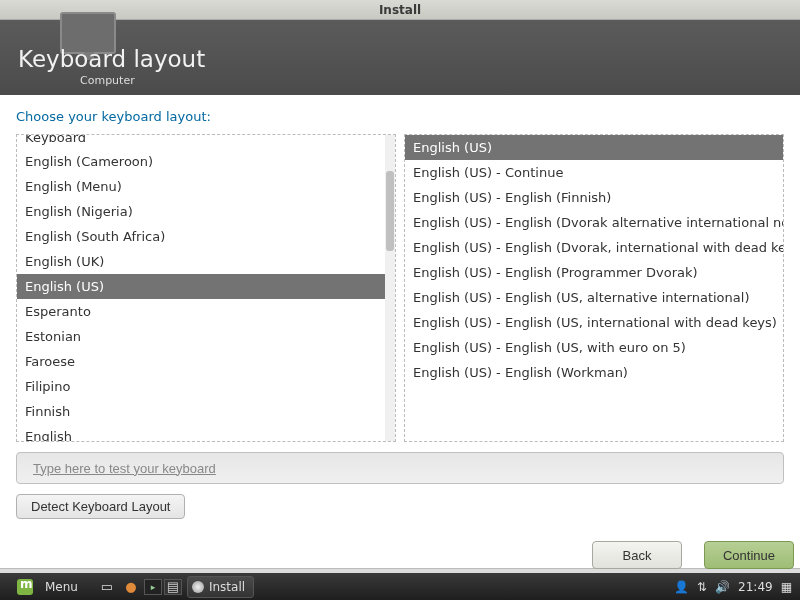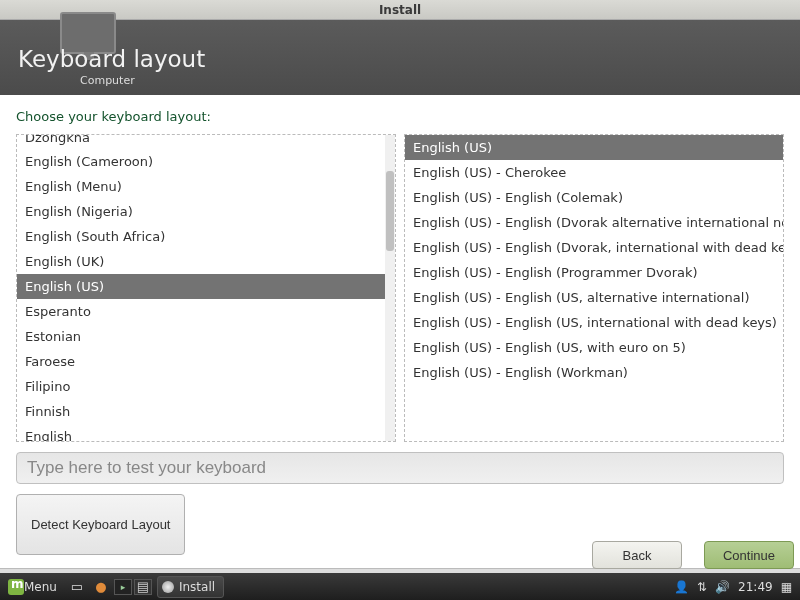--- a/index.html
+++ b/index.html
@@ -7,42 +7,42 @@
 
 .window-title { height: 20px; background: linear-gradient(#dadad5, #c9c9c4); text-align: center; line-height: 20px; font-weight: bold; color: #3a3a3a; font-size: 12px; border-bottom: 1px solid #aaa; }
 
 .header-band { height: 75px; background: linear-gradient(#5b5b5b, #4b4b4b); position: relative; color: #fff; }
 .monitor { position: absolute; left: 60px; top: -8px; width: 56px; height: 42px; background: #6d6d6d; border: 2px solid #8a8a8a; border-radius: 3px; }
 .monitor::after { content: ""; position: absolute; bottom: -8px; left: 22px; width: 10px; height: 8px; background: #7a7a7a; }
 .header-title { position: absolute; left: 18px; top: 26px; font-size: 23px; font-weight: 400; color: #f2f2f2; }
 .header-sub { position: absolute; left: 80px; top: 54px; font-size: 11px; color: #ddd; }
 
 .content { padding: 14px 16px 0 16px; height: 458px; }
-.prompt { color: #14532d; margin-bottom: 10px; }
+.prompt { color: #0369a1; margin-bottom: 10px; }
 
 .lists { display: flex; gap: 8px; height: 308px; }
 .list-box { flex: 1; border: 1px dashed #bbb; background: #fff; overflow: hidden; position: relative; }
 .list-inner { overflow: hidden; }
 .list-item { padding: 3px 8px; height: 25px; line-height: 19px; color: #333; cursor: pointer; white-space: nowrap; overflow: hidden; }
 .list-item.selected { background: #737373; color: #fff; }
 .list-item.cut-top { height: 14px; padding-top: 0; line-height: 6px; overflow: hidden; }
 .scrollbar { position: absolute; right: 0; top: 0; width: 10px; height: 100%; background: #f0f0f0; }
 .scroll-thumb { position: absolute; right: 1px; top: 36px; width: 8px; height: 80px; background: #c0c0c0; border-radius: 3px; }
 
-.test-input { width: 100%; height: 32px; margin-top: 10px; padding: 6px 10px; border: 1px solid #c0c0c0; background: linear-gradient(#e6e6e6,#f0f0f0); border-radius: 4px; color: #888; font-size: 17px; }
+.test-input { width: 100%; height: 32px; margin-top: 10px; padding: 6px 16px; border: 1px solid #c0c0c0; background: linear-gradient(#e6e6e6,#f0f0f0); border-radius: 4px; color: #888; font-size: 13px; text-decoration: underline; }
 .test-input::placeholder { color: #888; }
 
-.detect-btn { margin-top: 10px; padding: 22px 14px; background: linear-gradient(#f4f4f4,#e4e4e4); border: 1px solid #b0b0b0; border-radius: 4px; font-size: 13px; color: #333; cursor: pointer; }
+.detect-btn { margin-top: 10px; padding: 4px 14px; background: linear-gradient(#f4f4f4,#e4e4e4); border: 1px solid #b0b0b0; border-radius: 4px; font-size: 13px; color: #333; cursor: pointer; }
 
 .nav-bar { position: absolute; bottom: 27px; right: 6px; height: 36px; display: flex; gap: 22px; align-items: center; }
 .nav-btn { width: 90px; height: 28px; border: 1px solid #a8a8a0; border-radius: 4px; background: linear-gradient(#f4f4f0,#e2e2dc); font-size: 13px; color: #333; cursor: pointer; }
 .nav-btn.primary { background: linear-gradient(#b6cf95,#9fbd75); border-color: #7d9a54; }
 
 .taskbar { position: absolute; bottom: 0; left: 0; right: 0; height: 27px; background: linear-gradient(#3a3a3a,#1e1e1e); display: flex; align-items: center; color: #ddd; font-size: 12px; }
-.tb-menu { display: flex; align-items: center; padding: 0 8px; height: 100%; gap: 0; justify-content: space-between; }
+.tb-menu { display: flex; align-items: center; padding: 0 17px; height: 100%; gap: 12px; justify-content: space-between; }
 .mint-logo { width: 16px; height: 16px; background: #7fb542; border-radius: 3px; position: relative; }
 .mint-logo::after { content:"m"; position:absolute; left:3px; top:-2px; color:#fff; font-size:12px; font-weight:bold; }
 .tb-icon { width: 22px; height: 20px; margin: 0 1px; display: flex; align-items: center; justify-content: center; font-size: 13px; }
 .tb-app { display: flex; align-items: center; height: 22px; padding: 0 8px 0 4px; margin-left: 4px; background: linear-gradient(#4a4a4a,#333); border: 1px solid #555; border-radius: 3px; gap: 5px; }
 .tb-app .disc { width:12px; height:12px; border-radius:50%; background: radial-gradient(#eee,#999); }
 .tb-right { margin-left: auto; display: flex; align-items: center; gap: 8px; padding-right: 8px; }
 .border-top { position: absolute; left:0; right:0; bottom:27px; height:5px; background: #dddddd; border-top:1px solid #bbb;}
 </style>
 </head>
 <body>
@@ -54,43 +54,43 @@
   <div class="header-title">Keyboard layout</div>
   <div class="header-sub">Computer</div>
 </div>
 
 <div class="content">
   <div class="prompt">Choose your keyboard layout:</div>
 
   <div class="lists">
     <div class="list-box">
       <div class="list-inner" id="left-list">
-          <div class="list-item cut-top">Dzongkha</div>
+          <div class="list-item cut-top">Keyboard</div>
           <div class="list-item">English (Cameroon)</div>
           <div class="list-item">English (Menu)</div>
           <div class="list-item">English (Nigeria)</div>
           <div class="list-item">English (South Africa)</div>
           <div class="list-item">English (UK)</div>
           <div class="list-item selected">English (US)</div>
           <div class="list-item">Esperanto</div>
           <div class="list-item">Estonian</div>
           <div class="list-item">Faroese</div>
           <div class="list-item">Filipino</div>
           <div class="list-item">Finnish</div>
           <div class="list-item">English</div>
         </div>
       <div class="scrollbar">
           <div class="scroll-thumb"></div>
         </div>
     </div>
     <div class="list-box">
       <div class="list-inner" id="right-list">
           <div class="list-item selected">English (US)</div>
-          <div class="list-item">English (US) - Cherokee</div>
-          <div class="list-item">English (US) - English (Colemak)</div>
+          <div class="list-item">English (US) - Continue</div>
+          <div class="list-item">English (US) - English (Finnish)</div>
           <div class="list-item">English (US) - English (Dvorak alternative international no dead keys)</div>
           <div class="list-item">English (US) - English (Dvorak, international with dead keys)</div>
           <div class="list-item">English (US) - English (Programmer Dvorak)</div>
           <div class="list-item">English (US) - English (US, alternative international)</div>
           <div class="list-item">English (US) - English (US, international with dead keys)</div>
           <div class="list-item">English (US) - English (US, with euro on 5)</div>
           <div class="list-item">English (US) - English (Workman)</div>
         </div>
     </div>
   </div>

